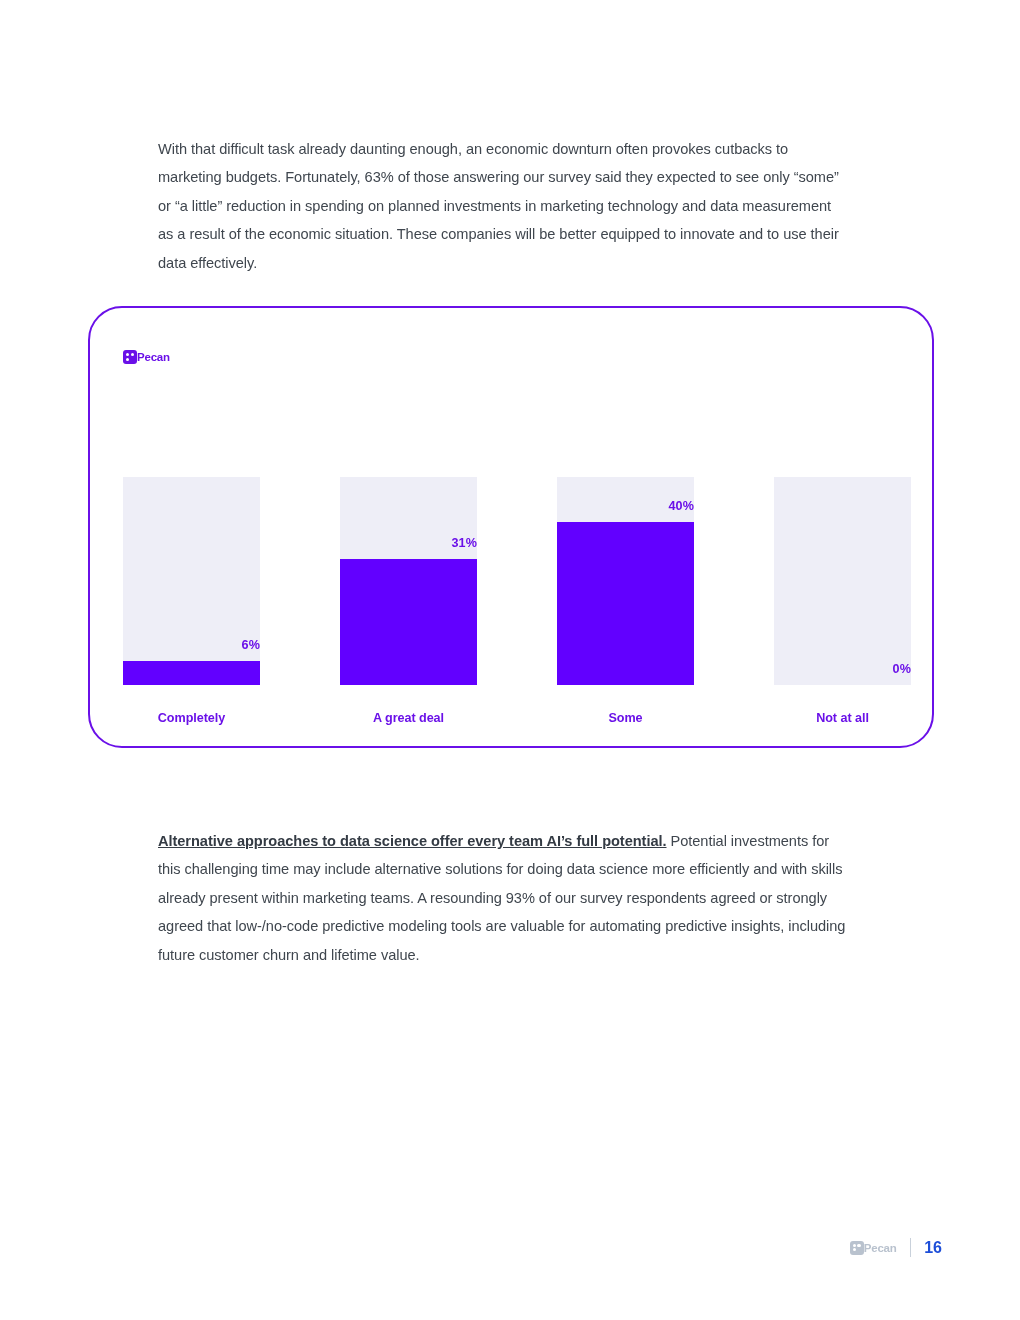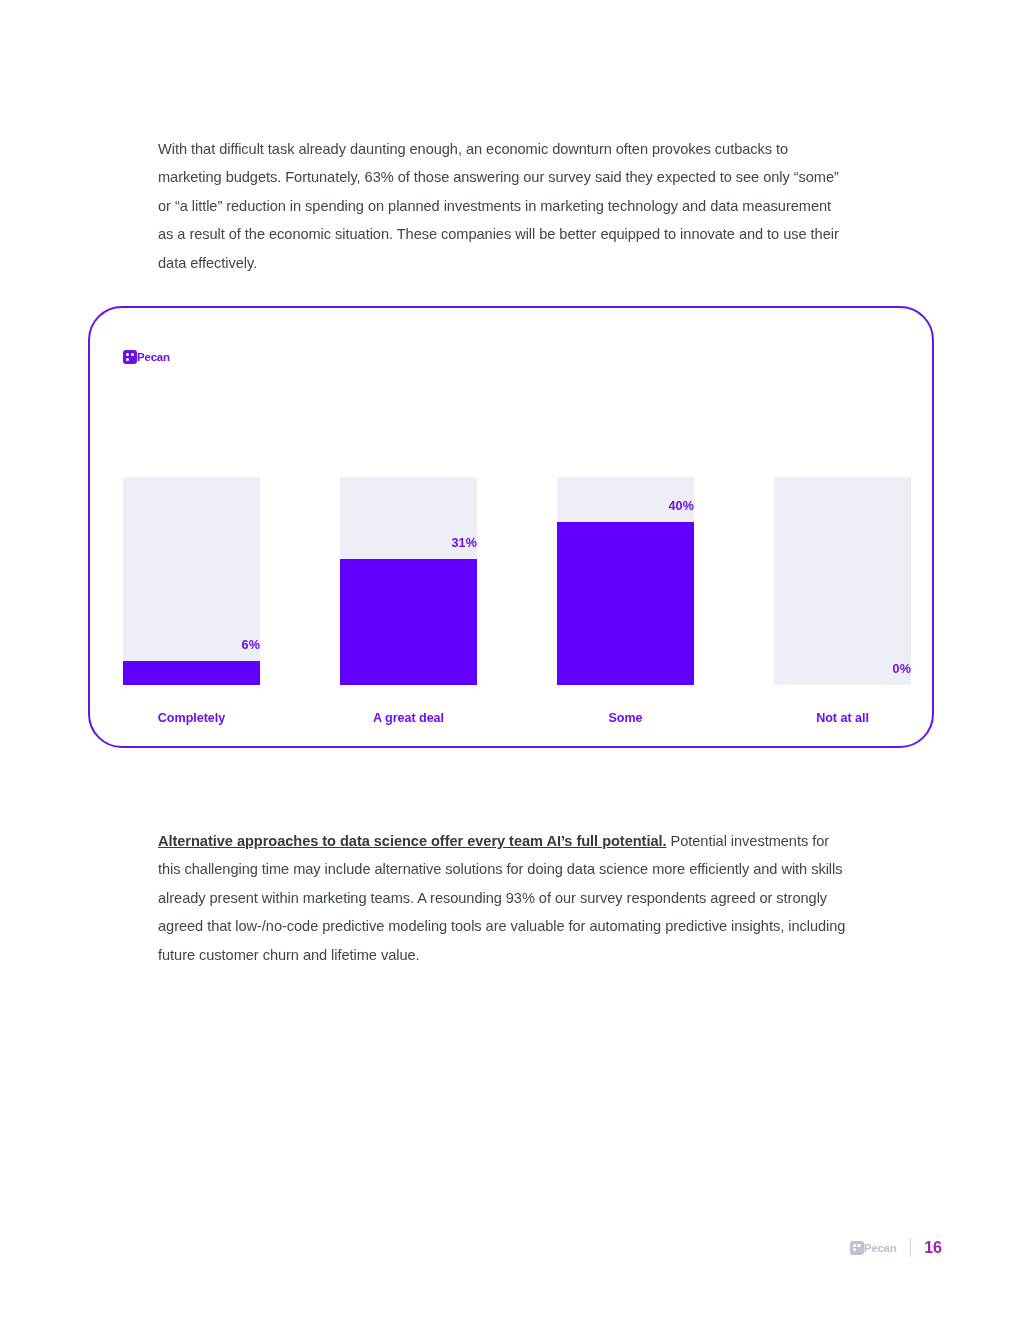--- a/index.html
+++ b/index.html
@@ -180,21 +180,21 @@
     align-items: center;
     gap: 13px;
   }
   .footer .logo { margin-top: 0; }
   .footer-divider {
     width: 1.6px;
     height: 19px;
     background: #c9d1db;
   }
   .footer-page {
-    color: #a21caf;
+    color: #1d4ed8;
     font-size: 16px;
     font-weight: 700;
   }
 </style>
 </head>
 <body>
 
 <div class="page">
 
   <p class="copy-block copy-top">With that difficult task already daunting enough, an economic downturn often provokes cutbacks to marketing budgets. Fortunately, 63% of those answering our survey said they expected to see only “some” or “a little” reduction in spending on planned investments in marketing technology and data measurement as a result of the economic situation. These companies will be better equipped to innovate and to use their data effectively.</p>

